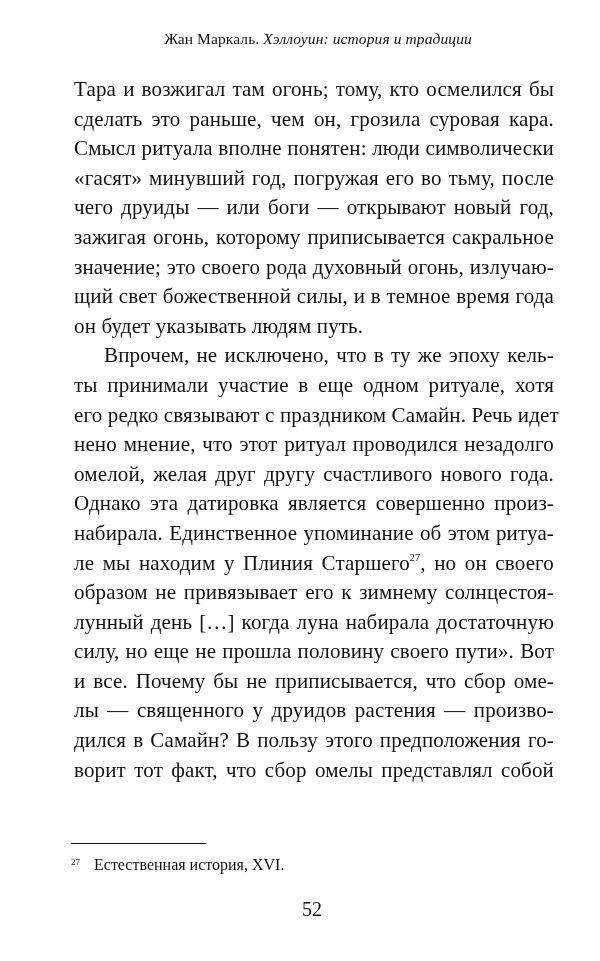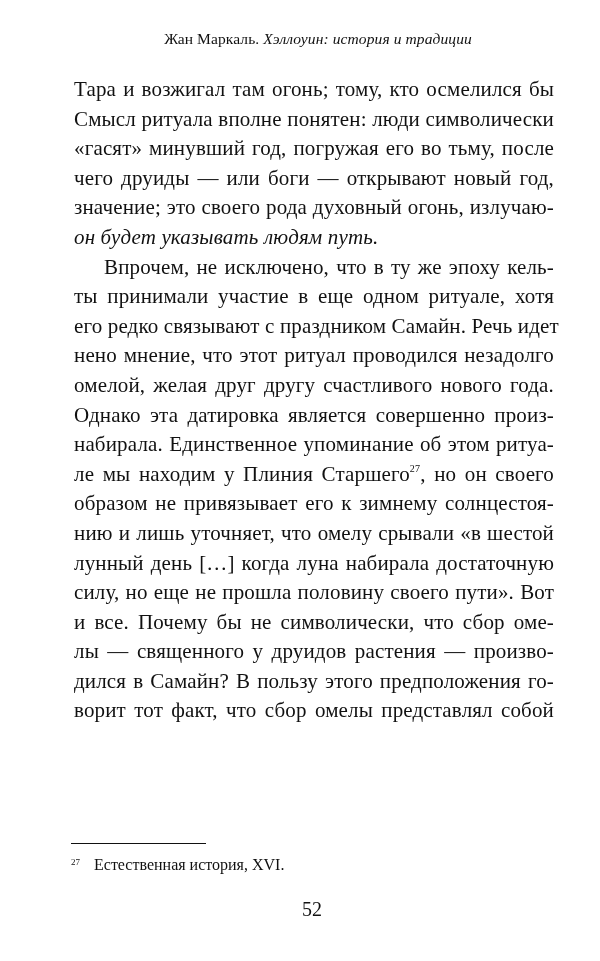--- a/index.html
+++ b/index.html
@@ -40,21 +40,20 @@
       height: 29.6px;
       line-height: 29.6px;
       font-size: 21px;
       white-space: nowrap;
       text-align: justify;
       text-align-last: justify;
       letter-spacing: 0.15px;
     }
     .line.last {
       text-align-last: left;
-      font-style: italic;
     }
     .line.indent {
       padding-left: 30px;
     }
     sup.fnref {
       font-size: 10px;
       line-height: 0;
       vertical-align: 9px;
     }
     .footnote-rule {
@@ -93,40 +92,42 @@
 <body>
 
 <div class="running-head">
   <span>Жан Маркаль.</span>
   <span class="title">Хэллоуин: история и традиции</span>
 </div>
 
 <div class="body-text">
   <div>
     <span class="line">Тара и возжигал там огонь; тому, кто осмелился бы</span>
+    <span class="line">сделать это раньше, чем он, грозила суровая кара.</span>
     <span class="line">Смысл ритуала вполне понятен: люди символически</span>
     <span class="line">«гасят» минувший год, погружая его во тьму, после</span>
     <span class="line">чего друиды — или боги — открывают новый год,</span>
+    <span class="line">зажигая огонь, которому приписывается сакральное</span>
     <span class="line">значение; это своего рода духовный огонь, излучаю-</span>
+    <span class="line">щий свет божественной силы, и в темное время года</span>
     <span class="line last">он будет указывать людям путь.</span>
   </div>
   <div>
     <span class="line indent">Впрочем, не исключено, что в ту же эпоху кель-</span>
     <span class="line">ты принимали участие в еще одном ритуале, хотя</span>
     <span class="line">его редко связывают с праздником Самайн. Речь идет</span>
     <span class="line">нено мнение, что этот ритуал проводился незадолго</span>
     <span class="line">омелой, желая друг другу счастливого нового года.</span>
     <span class="line">Однако эта датировка является совершенно произ-</span>
     <span class="line">набирала. Единственное упоминание об этом ритуа-</span>
     <span class="line"><span>ле мы находим у Плиния Старшего</span><sup class="fnref">27</sup><span>, но он своего</span></span>
     <span class="line">образом не привязывает его к зимнему солнцестоя-</span>
-    <span class="line">нию и лишь уточняет, что омелу срывали «в шестой</span>
     <span class="line">лунный день […] когда луна набирала достаточную</span>
     <span class="line">силу, но еще не прошла половину своего пути». Вот</span>
-    <span class="line">и все. Почему бы не символически, что сбор оме-</span>
+    <span class="line">и все. Почему бы не приписывается, что сбор оме-</span>
     <span class="line">лы — священного у друидов растения — произво-</span>
     <span class="line">дился в Самайн? В пользу этого предположения го-</span>
     <span class="line">ворит тот факт, что сбор омелы представлял собой</span>
   </div>
 </div>
 
 <div class="footnote-rule"></div>
 
 <div class="footnote">
   <span class="fn-num">27</span><span>Естественная история, XVI.</span>

